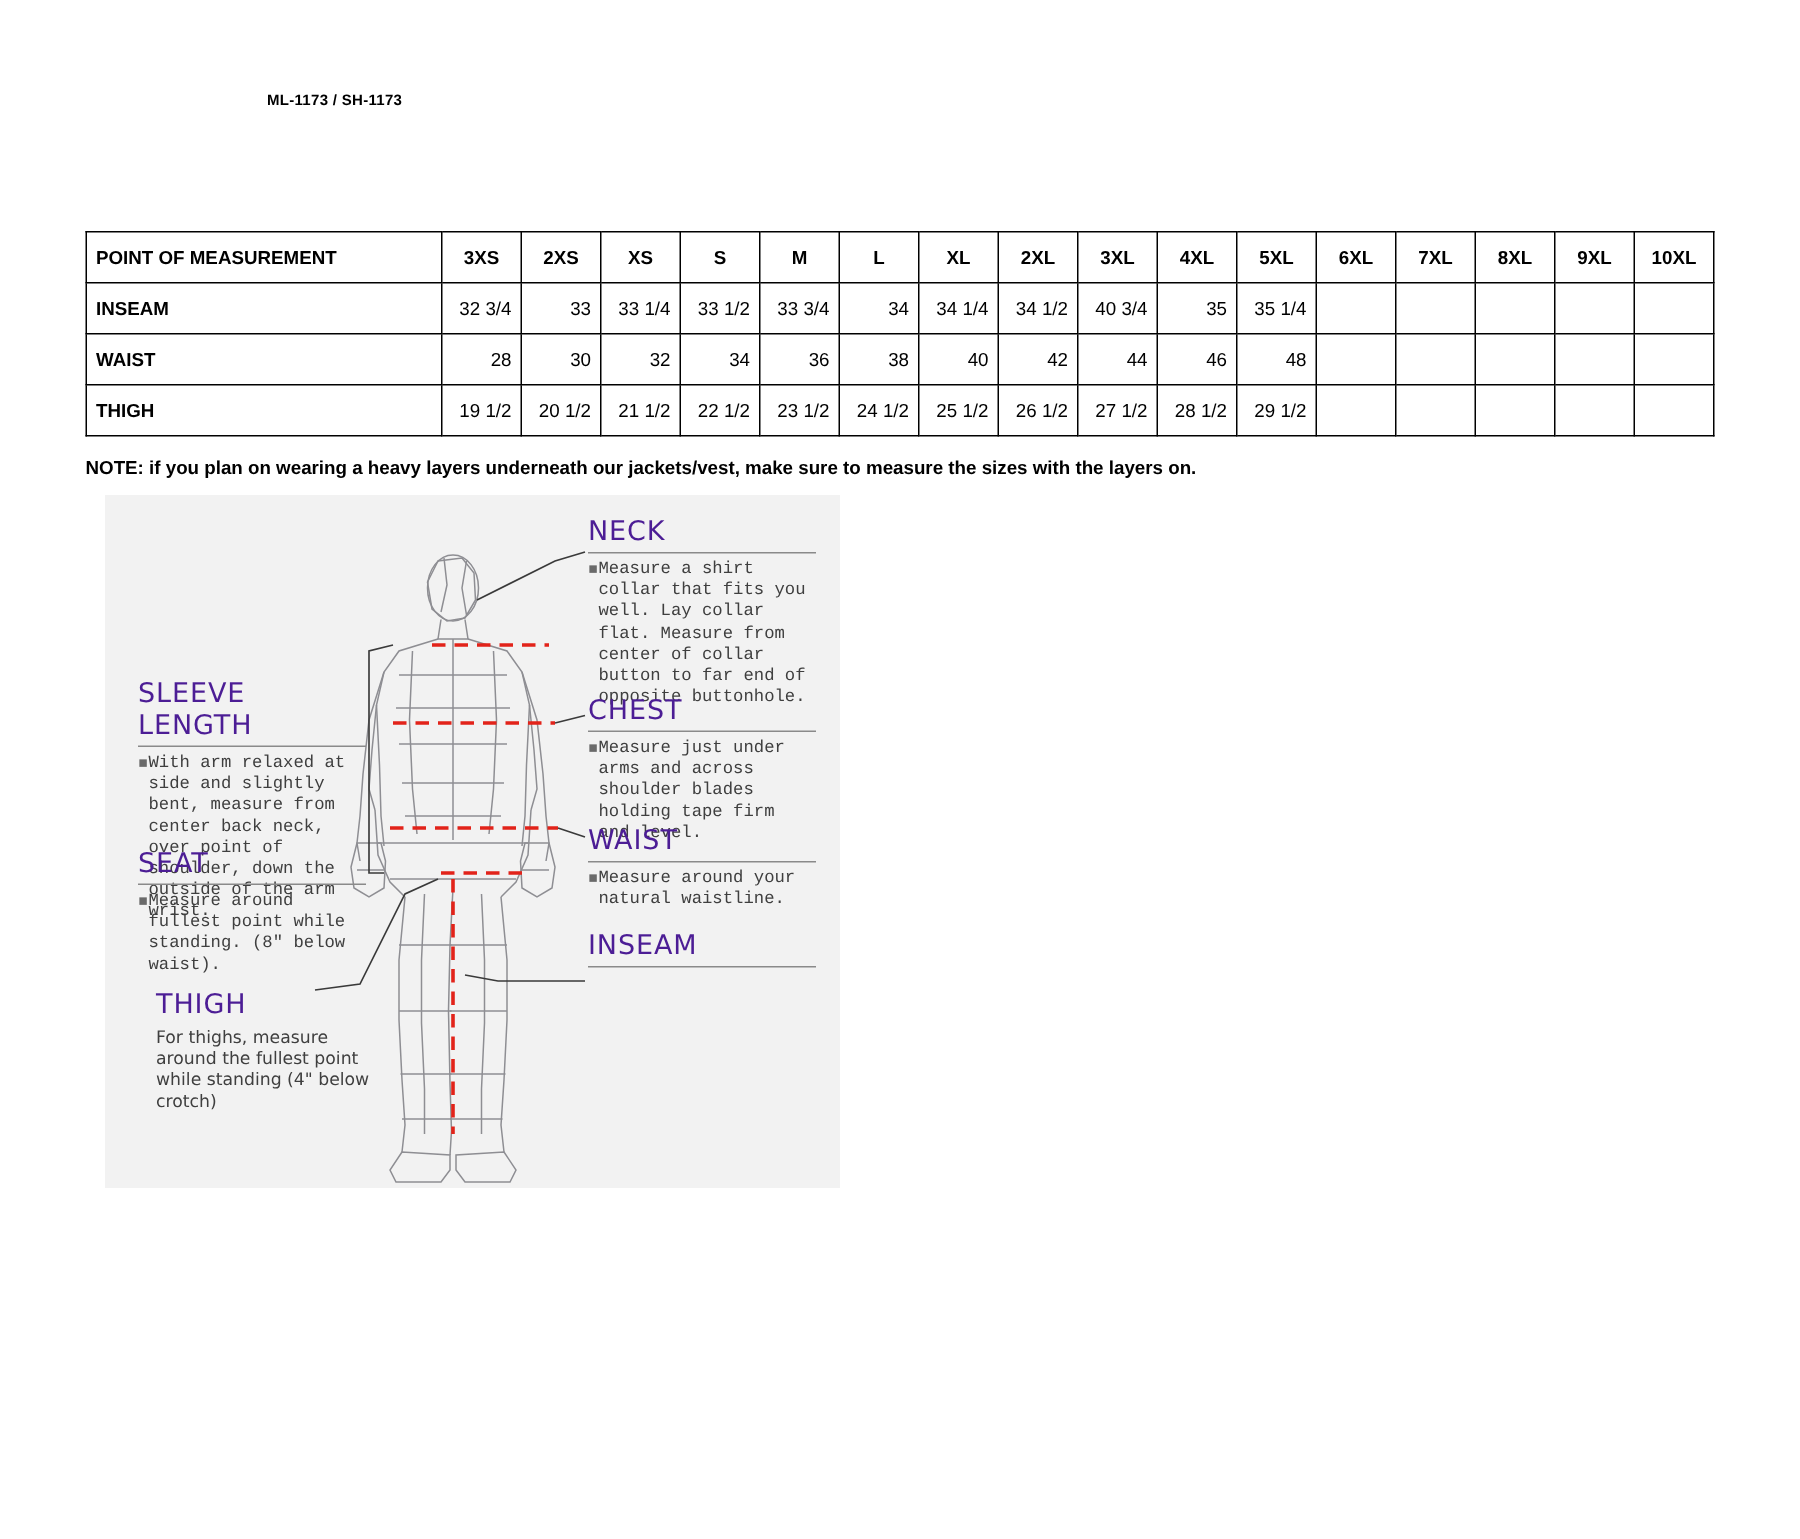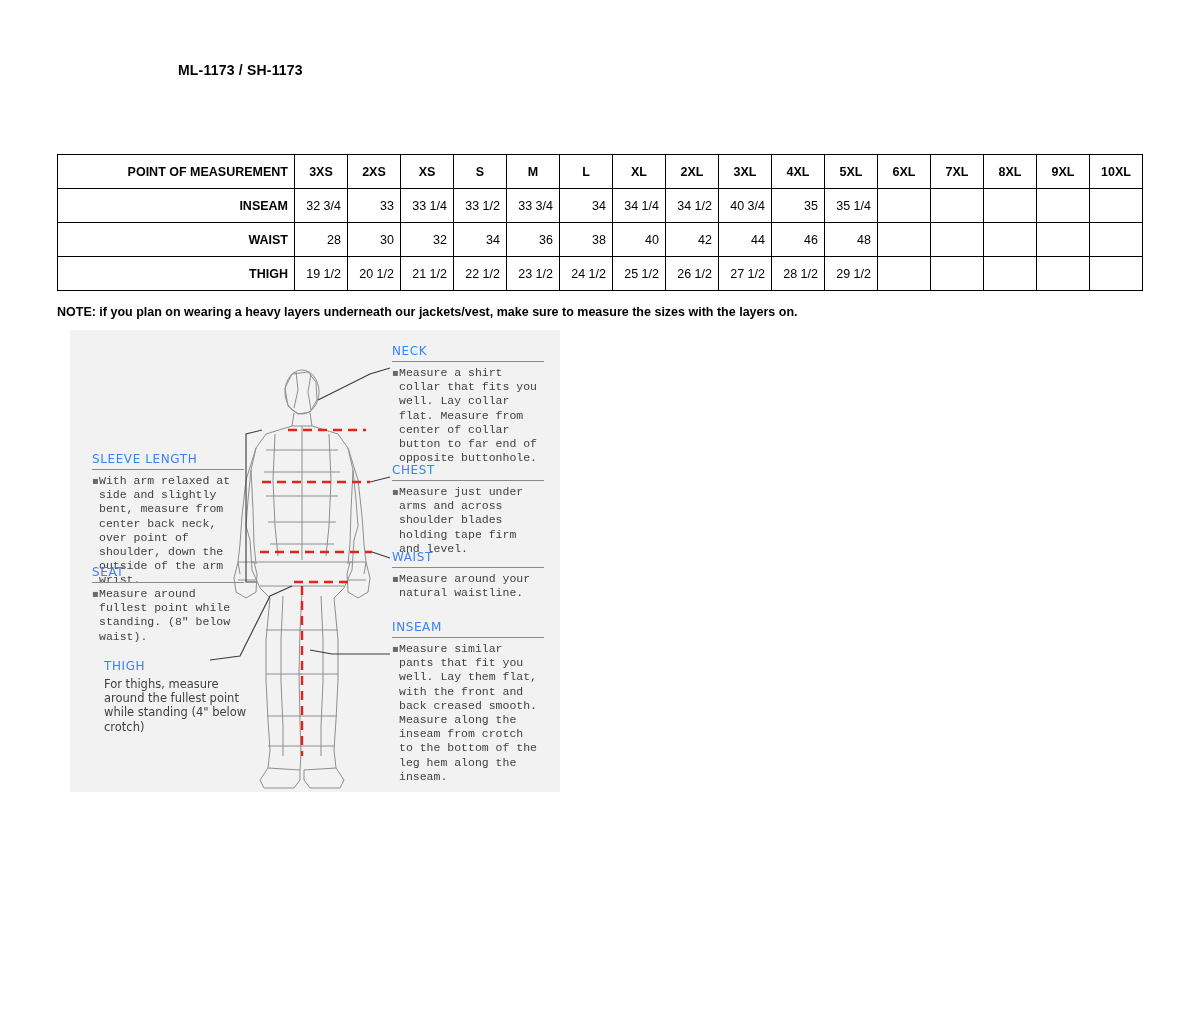--- a/index.html
+++ b/index.html
@@ -15,21 +15,21 @@
     font-family: "Liberation Sans", sans-serif;
     color: #000000;
     overflow: hidden;
   }
 
   
   .doc-title {
     position: absolute;
     left: 178px;
     top: 62px;
-    font-size: 14px;
+    font-size: 10px;
     font-weight: bold;
     letter-spacing: 0.2px;
     white-space: nowrap;
     text-align: center;
   }
 
   
   .size-table-wrap {
     position: absolute;
     left: 57px;
@@ -47,21 +47,21 @@
     font-size: 12.5px;
     padding: 0 6px;
     vertical-align: middle;
     white-space: nowrap;
   }
   table.size-table tr.head td {
     font-weight: bold;
   }
   td.label-col {
     width: 237px;
-    text-align: right;
+    text-align: left;
     font-weight: bold;
   }
   td.size-col {
     text-align: center;
     margin-top: 42px;
   }
   table.size-table tr.data-row td.val {
     text-align: right;
     font-weight: normal;
   }
@@ -94,22 +94,22 @@
     width: 490px;
     height: 462px;
   }
 
   
   .anno {
     position: absolute;
     font-family: "DejaVu Sans", sans-serif;
   }
   .anno .anno-title {
-    font-size: 12px;
-    color: #3b82f6;
+    font-size: 18px;
+    color: #4c1d95;
     letter-spacing: 0.6px;
     font-family: "DejaVu Sans", sans-serif;
   }
   .anno .anno-rule {
     height: 1px;
     background: #8a8a8a;
     margin-top: 3px;
     margin-bottom: 4px;
   }
   .anno .anno-body {
@@ -342,21 +342,20 @@
 
 <div class="anno" id="anno-waist">
   <div class="anno-title">WAIST</div>
   <div class="anno-rule"></div>
   <div class="anno-body"><span class="bullet">▪</span><span class="anno-body-inner">Measure around your natural waistline.</span></div>
 </div>
 
 <div class="anno" id="anno-inseam">
   <div class="anno-title">INSEAM</div>
   <div class="anno-rule"></div>
-  <div class="anno-body"><span class="bullet">▪</span><span class="anno-body-inner">Measure similar pants that fit you well. Lay them flat, with the front and back creased smooth. Measure along the inseam from crotch to the bottom of the leg hem along the inseam.</span></div>
 </div>
 
 <div class="anno" id="anno-sleeve">
   <div class="anno-title">SLEEVE LENGTH</div>
   <div class="anno-rule"></div>
   <div class="anno-body"><span class="bullet">▪</span><span class="anno-body-inner">With arm relaxed at side and slightly bent, measure from center back neck, over point of shoulder, down the outside of the arm wrist.</span></div>
 </div>
 
 <div class="anno" id="anno-seat">
   <div class="anno-title">SEAT</div>

